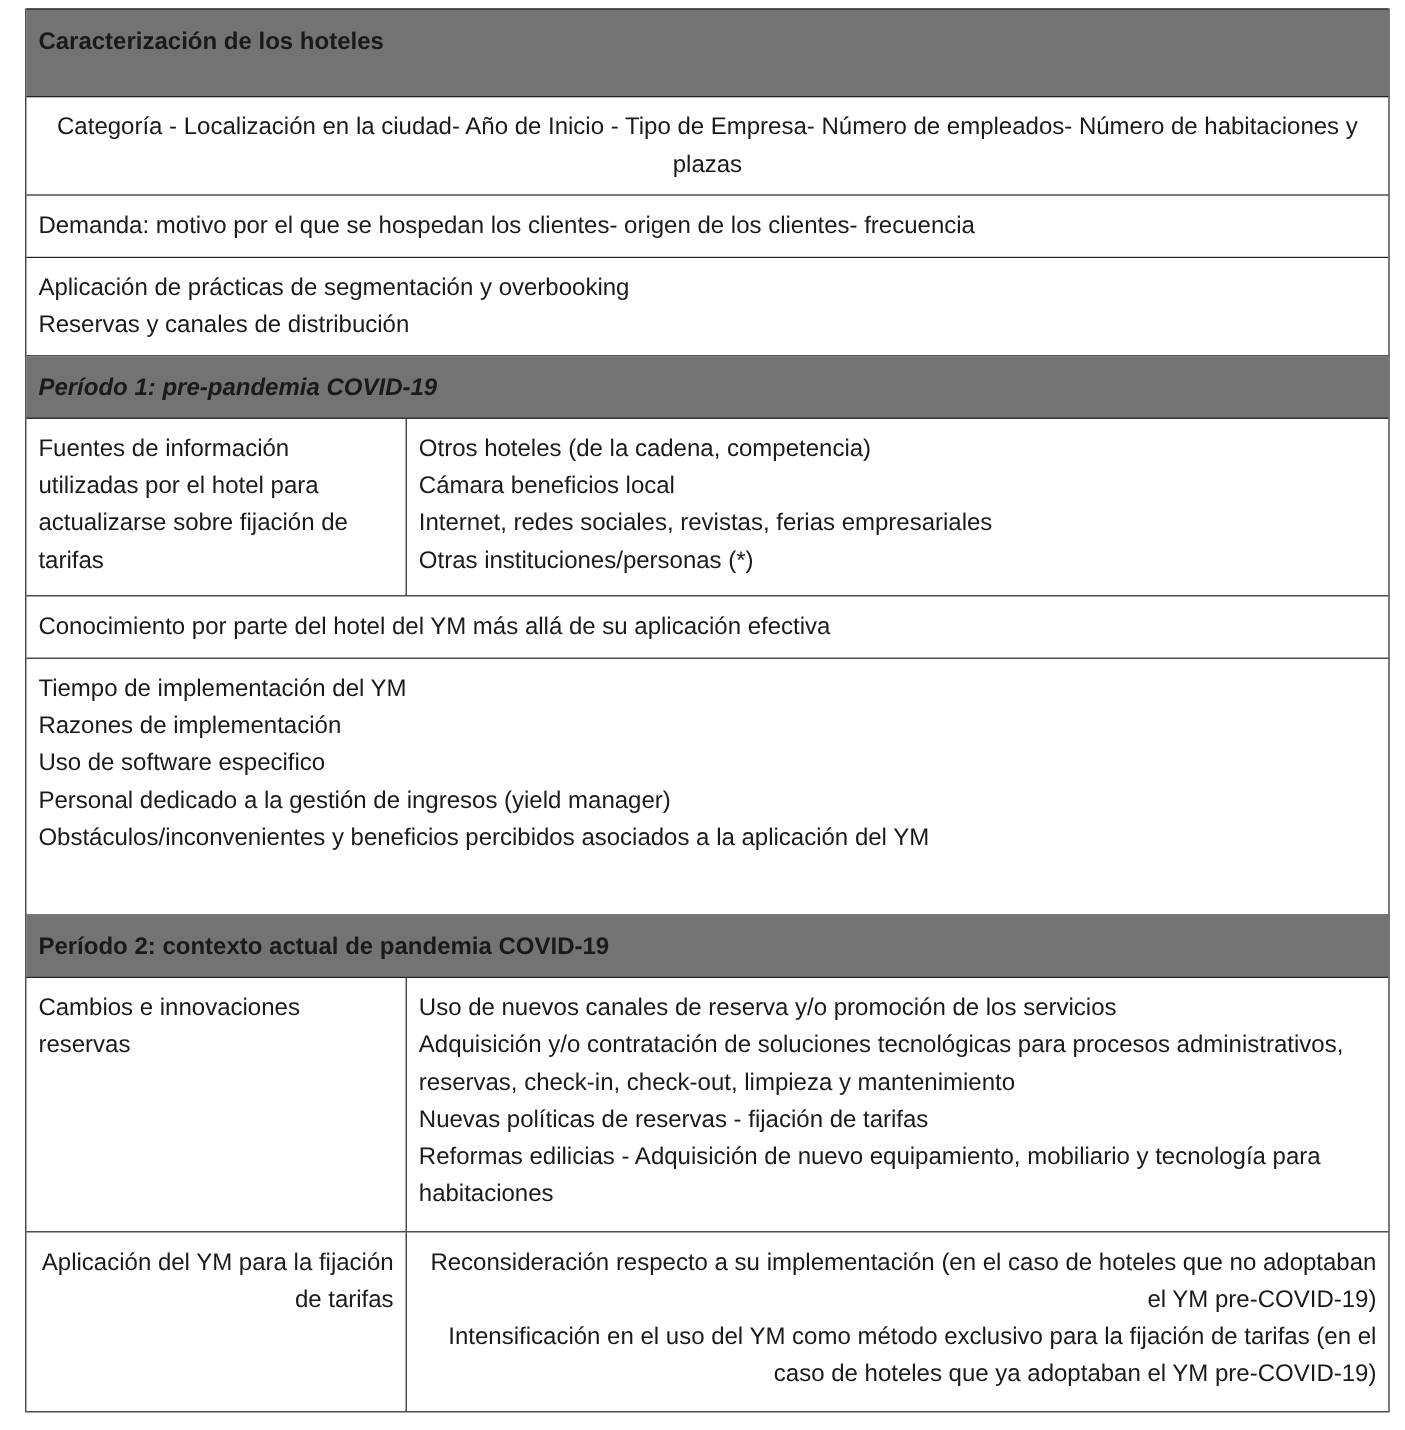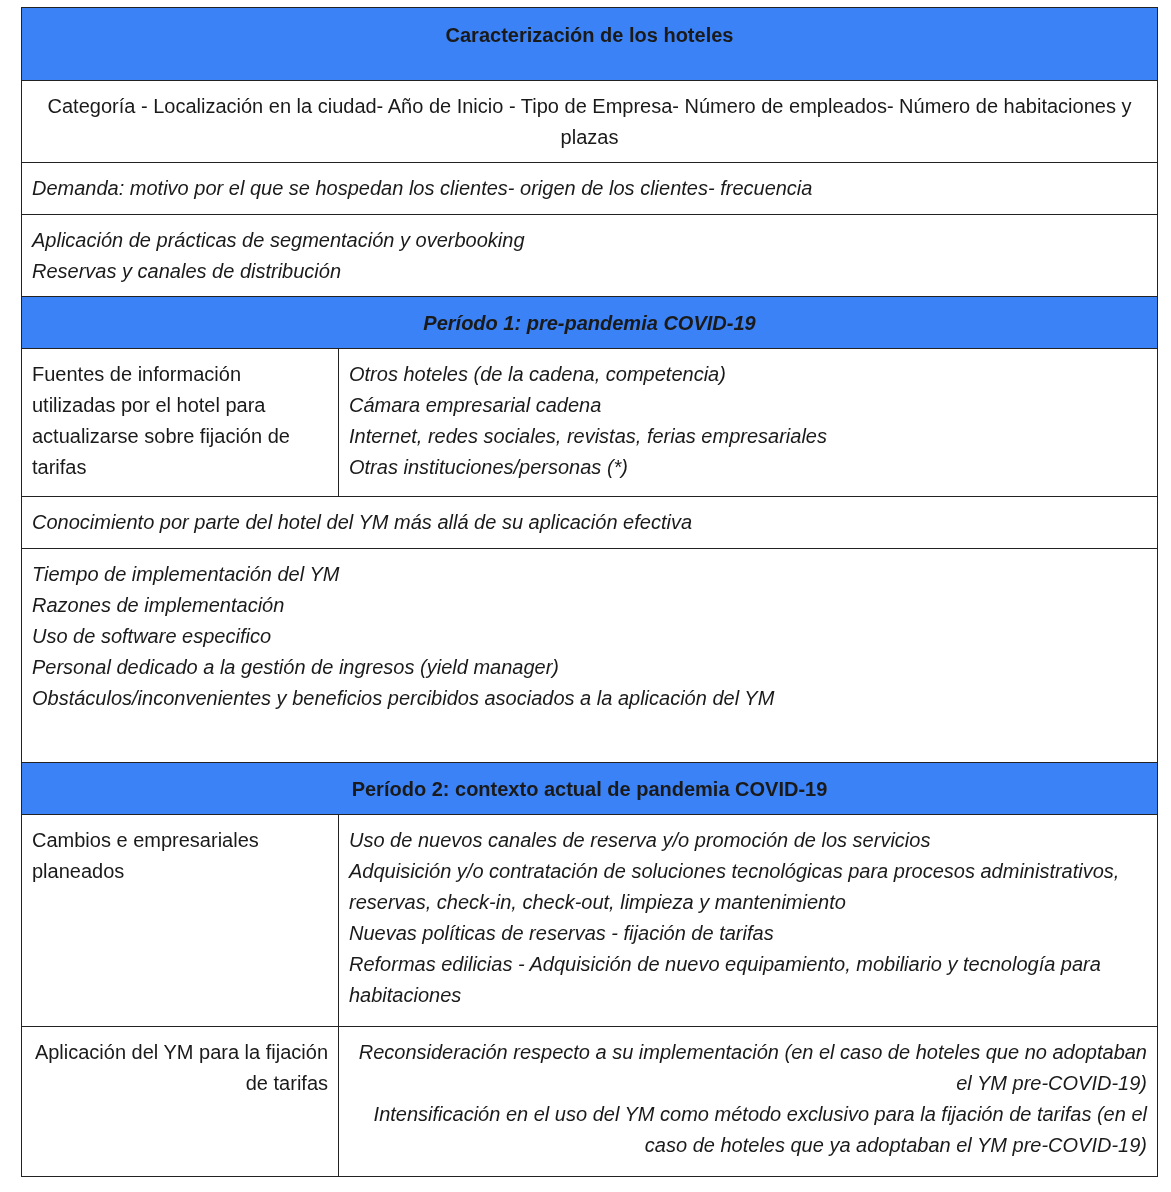--- a/index.html
+++ b/index.html
@@ -2,25 +2,25 @@
 <html><head>
 <meta charset="utf-8">
 <style>
   html, body { margin: 0; padding: 0; background: #ffffff; }
   body { width: 1171px; height: 1192px; position: relative; overflow: hidden;
          font-family: "Liberation Sans", "DejaVu Sans", sans-serif; color: #1a1a1a; }
   .tbl { position: absolute; left: 21px; top: 7px; width: 1135px;
          border-left: 1px solid #222; border-right: 1px solid #222; }
   .row { border-bottom: 1.5px solid #222; box-sizing: border-box; display: flex; }
   .row.full { display: block; padding: 0 10px; }
-  .head { background: #3b82f6; font-weight: bold; text-align: center; font-size: 20px; }
+  .head { background: #737373; font-weight: bold; text-align: left; font-size: 20px; }
   .cell { font-size: 20px; line-height: 31px; box-sizing: border-box; }
   .left { width: 317px; border-right: 1.5px solid #222; padding: 10px 10px; }
   .right { flex: 1; padding: 10px 10px; }
-  .line { display: block; white-space: nowrap; font-style: italic; }
+  .line { display: block; white-space: nowrap; }
   .wrap { white-space: normal; }
 </style>
 </head>
 <body>
 
 <div class="tbl">
   <div class="row full head" style="height:74px; line-height:54px; border-top:1px solid #222;">
     <span>Caracterización de los hoteles</span>
   </div>
 
@@ -40,21 +40,21 @@
   <div class="row full head" style="height:52px; line-height:52px;font-style:italic;">
     <span>Período 1:  pre-pandemia COVID-19</span>
   </div>
 
   <div class="row" style="height:148px;">
     <div class="cell left">
       <span class="wrap">Fuentes de información utilizadas por el hotel para actualizarse sobre fijación de tarifas</span>
     </div>
     <div class="cell right">
       <span class="line">Otros hoteles (de la cadena, competencia)</span>
-      <span class="line">Cámara empresarial cadena</span>
+      <span class="line">Cámara beneficios local</span>
       <span class="line">Internet, redes sociales, revistas, ferias empresariales</span>
       <span class="line">Otras instituciones/personas (*)</span>
     </div>
   </div>
 
   <div class="row full cell" style="height:52px; padding-top:10px;">
     <span class="line">Conocimiento por parte del hotel del YM más allá de su aplicación efectiva</span>
   </div>
 
   <div class="row" style="height:214px;">
@@ -66,21 +66,21 @@
       <span class="line wrap">Obstáculos/inconvenientes y beneficios percibidos asociados a la aplicación del YM</span>
     </div>
   </div>
 
   <div class="row full head" style="height:52px; line-height:52px;">
     <span>Período 2: contexto actual de pandemia COVID-19</span>
   </div>
 
   <div class="row" style="height:212px;">
     <div class="cell left">
-      <span class="wrap">Cambios e empresariales planeados</span>
+      <span class="wrap">Cambios e innovaciones reservas</span>
     </div>
     <div class="cell right">
       <span class="line">Uso de nuevos canales de reserva y/o promoción de los servicios</span>
       <span class="line wrap">Adquisición y/o contratación de soluciones tecnológicas para procesos administrativos, reservas, check-in, check-out, limpieza y mantenimiento</span>
       <span class="line">Nuevas políticas de reservas - fijación de tarifas</span>
       <span class="line wrap">Reformas edilicias - Adquisición de nuevo equipamiento, mobiliario y tecnología para habitaciones</span>
     </div>
   </div>
 
   <div class="row" style="height:150px;text-align:right;">

